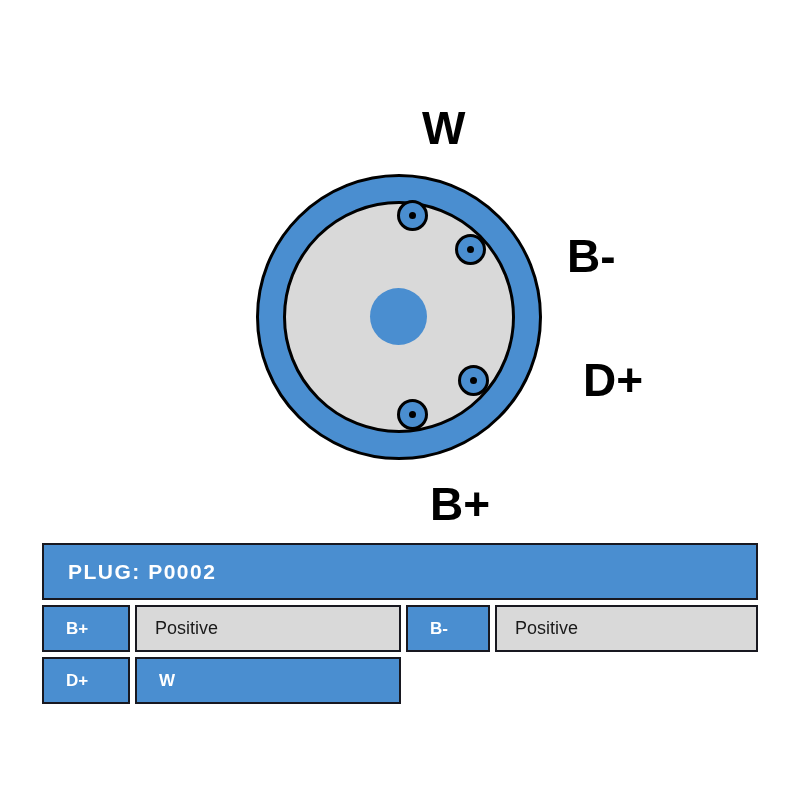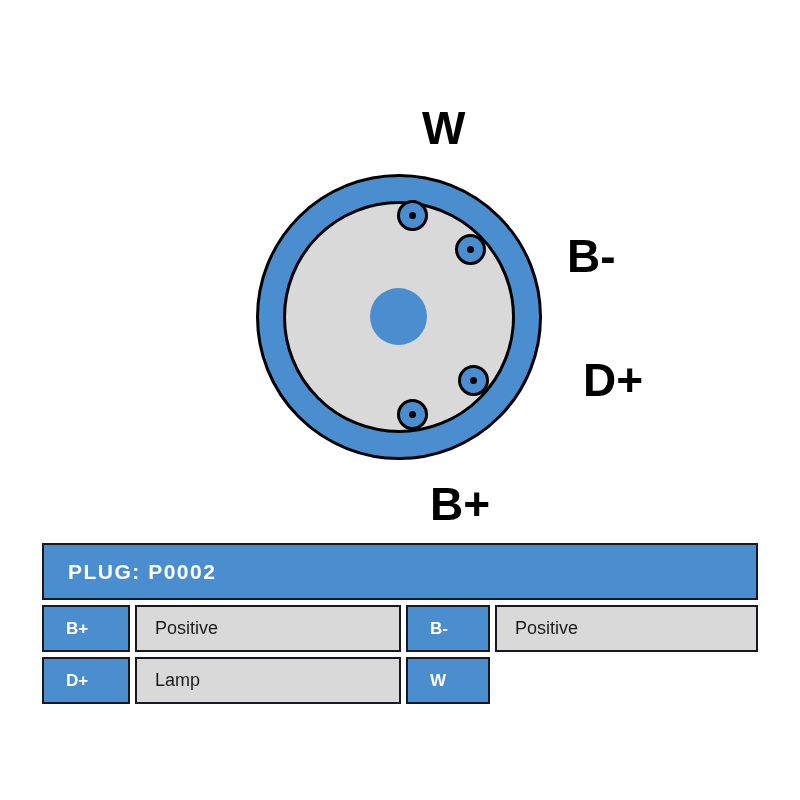--- a/index.html
+++ b/index.html
@@ -108,15 +108,14 @@
 
 <div class="plug-table">
   <div class="cell cell-header">PLUG: P0002</div>
 
   <div class="cell cell-key">B+</div>
   <div class="cell cell-value">Positive</div>
   <div class="cell cell-key">B-</div>
   <div class="cell cell-value">Positive</div>
 
   <div class="cell cell-key">D+</div>
-  <div class="cell cell-value">Lamp</div>
   <div class="cell cell-key">W</div>
 </div>
 
 </body></html>

